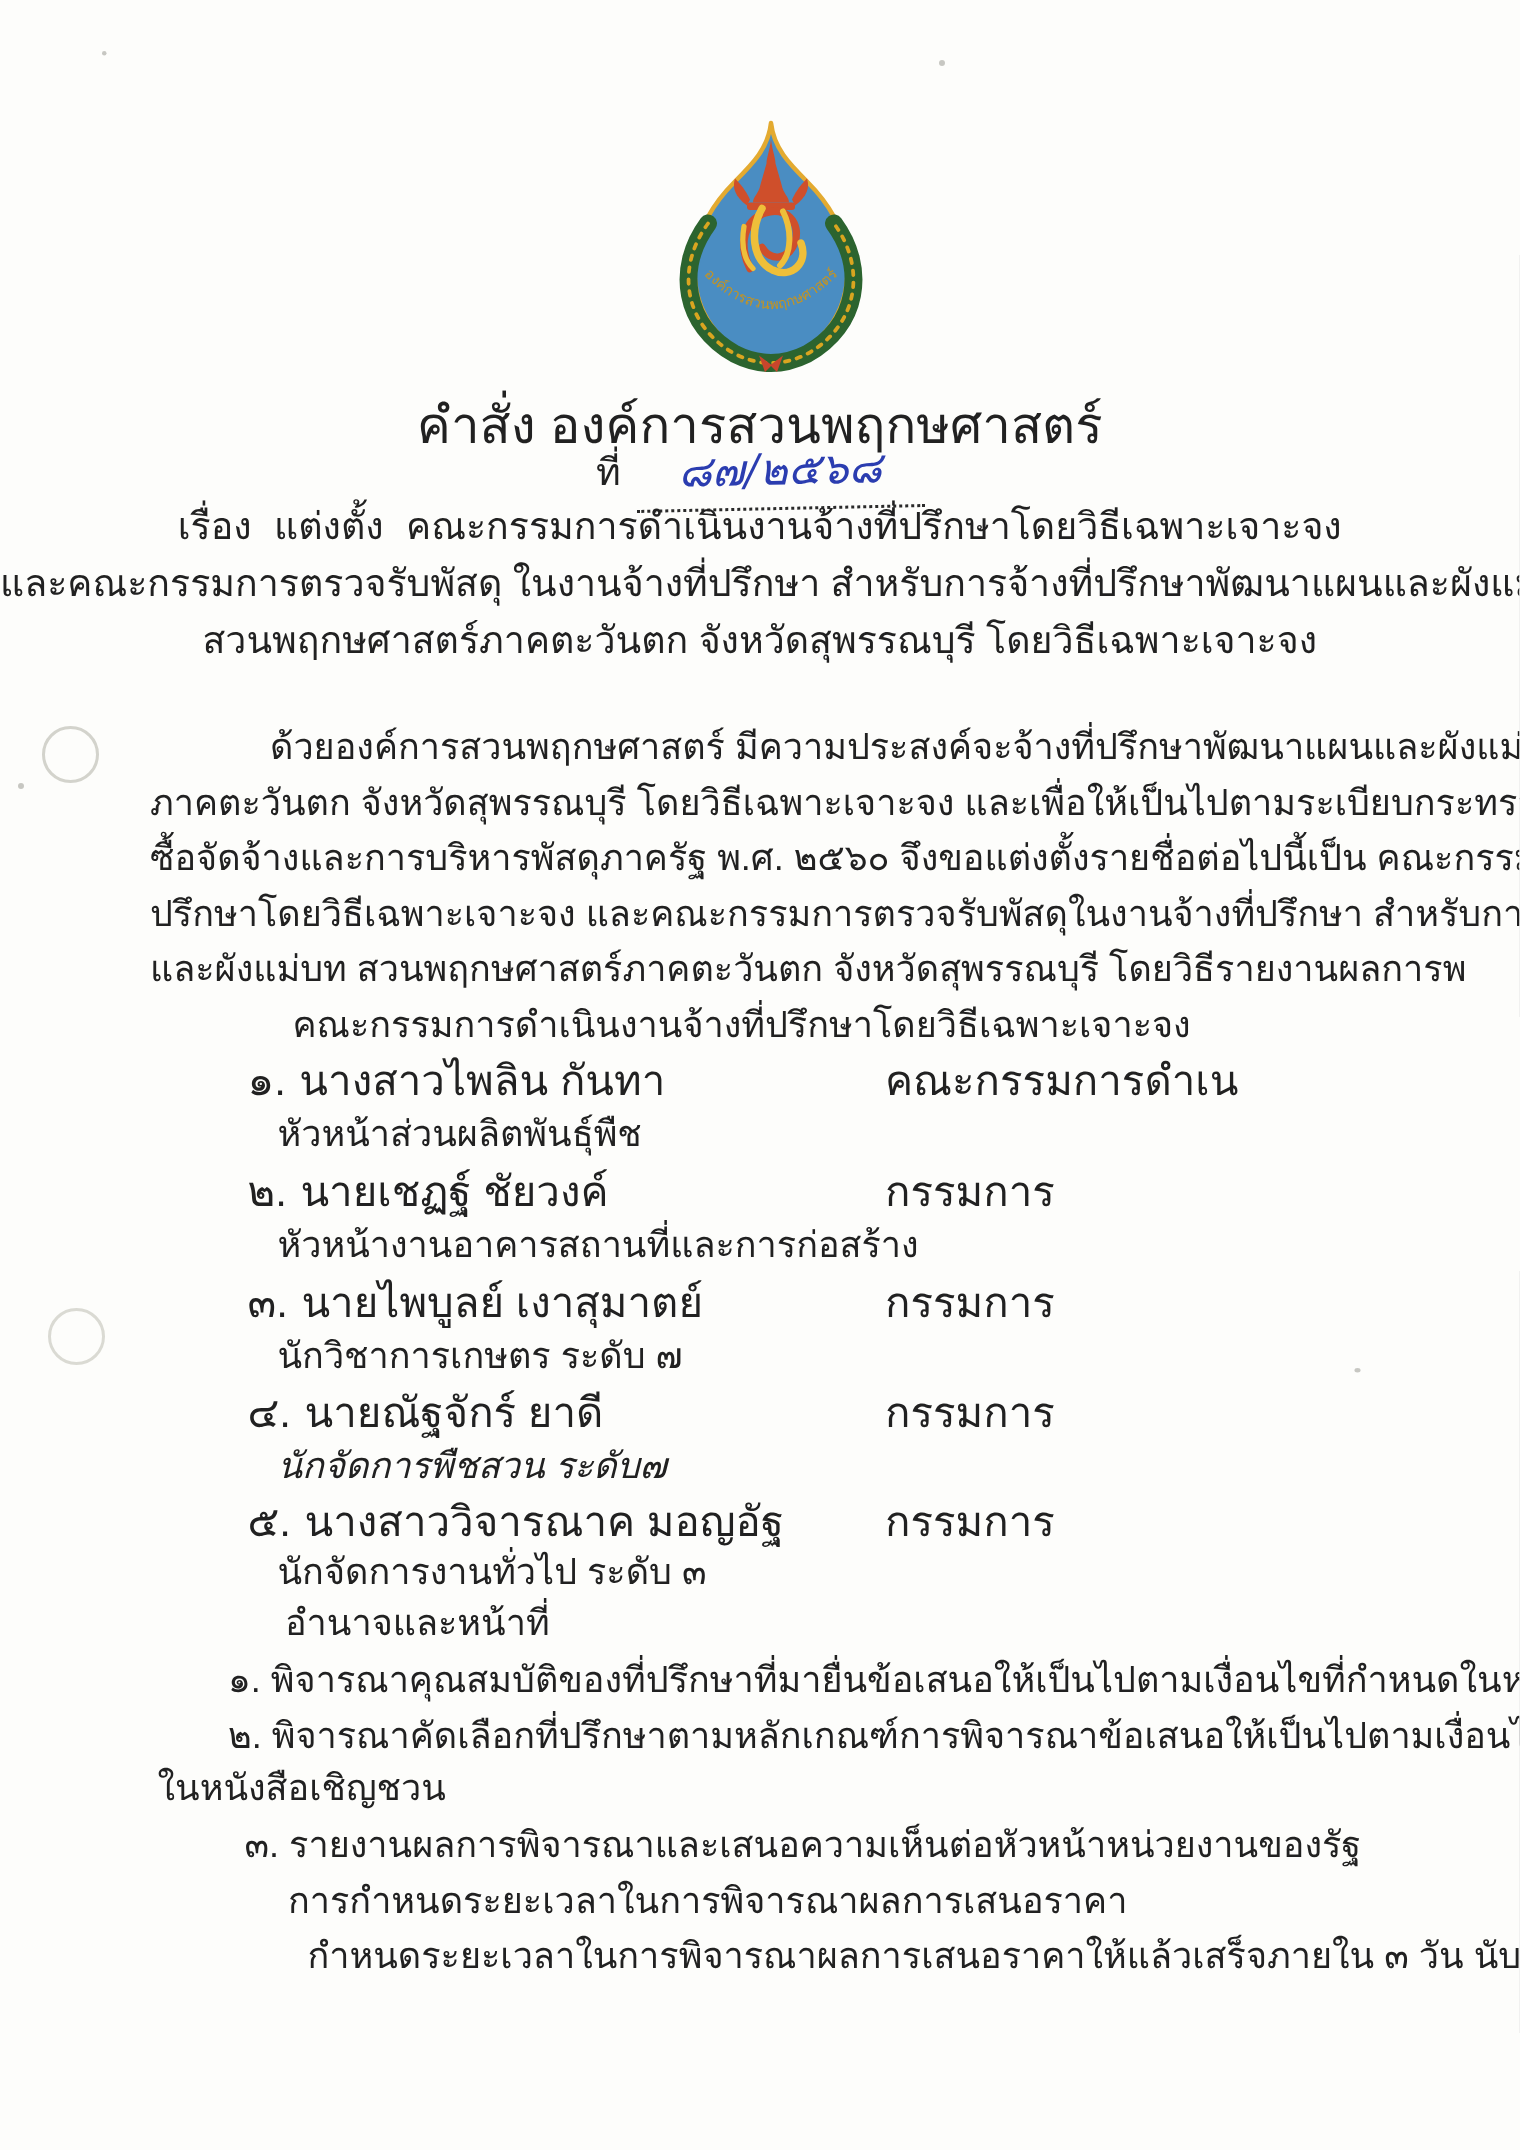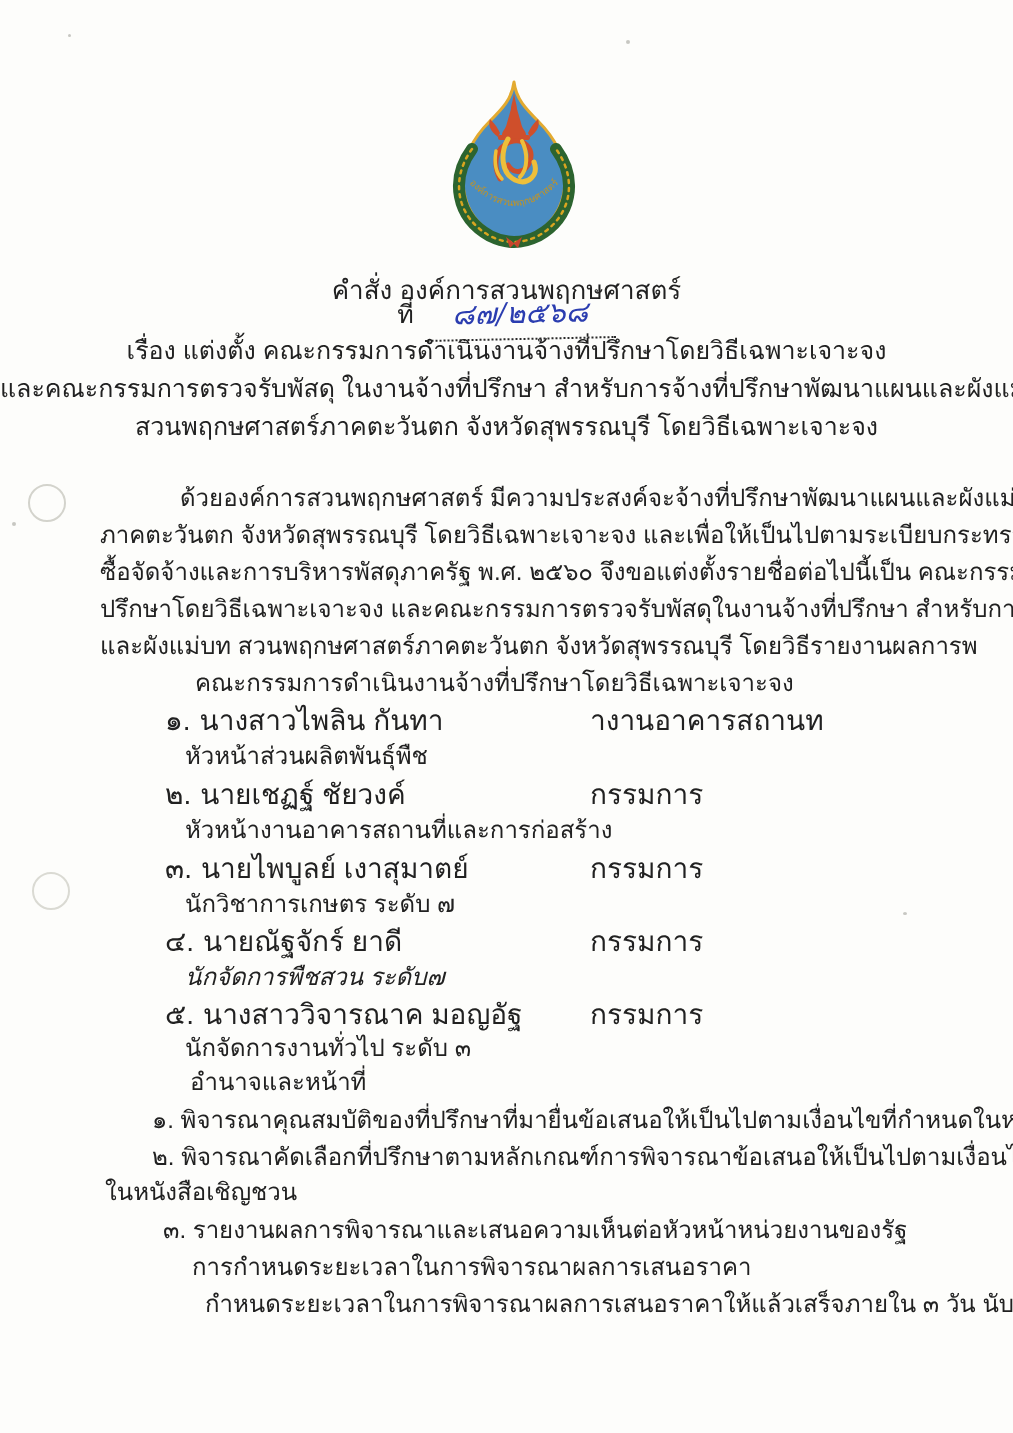--- a/index.html
+++ b/index.html
@@ -6,32 +6,32 @@
   .page{
     position:relative;
     width:1013px;height:1433px;
     background:#fdfdfb;
     font-family:"Liberation Sans","DejaVu Sans",sans-serif;
     color:#212121;
     overflow:hidden;
   }
   .abs{position:absolute;white-space:nowrap;}
   .center{left:0;width:1013px;text-align:center;}
-  .doc-title{top:269px;font-size:26px;}
+  .doc-title{top:256px;font-size:34px;}
   .order-line{top:290px;font-size:25px;}
   .order-dots{
     display:inline-block;min-width:180px;
     border-bottom:2px dotted #2a2a2a;
     padding:0 6px 2px 6px;margin-left:10px;
     font-size:29px;font-style:italic;
     color:#2b3db0;
     transform:rotate(-1.2deg);
     font-family:"DejaVu Serif","Liberation Serif",serif;
   }
-  .subj0{top:330px;font-size:25px;}
+  .subj0{top:330px;font-size:25px;font-family:Liberation Mono, monospace;}
   .subj1{top:368px;font-size:25px;}
   .subj2{top:406px;font-size:25px;}
   .body-line{font-size:24px;left:100px;width:860px;}
   .bl0{top:478px;padding-left:80px;}
   .bl1{top:515px;}
   .bl2{top:552px;}
   .bl3{top:589px;}
   .bl4{top:626px;}
   .bl5{top:663px;left:195px;}
   .member-row{left:165px;width:780px;font-size:28px;}
@@ -110,21 +110,21 @@
 
   <div class="abs body-line bl0">ด้วยองค์การสวนพฤกษศาสตร์ มีความประสงค์จะจ้างที่ปรึกษาพัฒนาแผนและผังแม่บทสวนพฤกษศาสตร์</div>
   <div class="abs body-line bl1">ภาคตะวันตก จังหวัดสุพรรณบุรี โดยวิธีเฉพาะเจาะจง และเพื่อให้เป็นไปตามระเบียบกระทรวงการคลังว่าด้วยการจัด</div>
   <div class="abs body-line bl2">ซื้อจัดจ้างและการบริหารพัสดุภาครัฐ พ.ศ. ๒๕๖๐ จึงขอแต่งตั้งรายชื่อต่อไปนี้เป็น คณะกรรมการดำเนินงานจ้างที่</div>
   <div class="abs body-line bl3">ปรึกษาโดยวิธีเฉพาะเจาะจง และคณะกรรมการตรวจรับพัสดุในงานจ้างที่ปรึกษา สำหรับการจ้างที่ปรึกษาพัฒนาแผน</div>
   <div class="abs body-line bl4">และผังแม่บท สวนพฤกษศาสตร์ภาคตะวันตก จังหวัดสุพรรณบุรี โดยวิธีรายงานผลการพ</div>
   <div class="abs body-line bl5">คณะกรรมการดำเนินงานจ้างที่ปรึกษาโดยวิธีเฉพาะเจาะจง</div>
 
   <div class="abs member-row mr0">
     <span>๑.</span><span class="name">นางสาวไพลิน กันทา</span>
-    <span class="role">างานอาคารสถานท</span>
+    <span class="role">คณะกรรมการดำเน</span>
   </div>
   <div class="abs member-title mt0">หัวหน้าส่วนผลิตพันธุ์พืช</div>
 
   <div class="abs member-row mr1">
     <span>๒.</span><span class="name">นายเชฏฐ์ ชัยวงค์</span>
     <span class="role">กรรมการ</span>
   </div>
   <div class="abs member-title mt1">หัวหน้างานอาคารสถานที่และการก่อสร้าง</div>
 
   <div class="abs member-row mr2">

